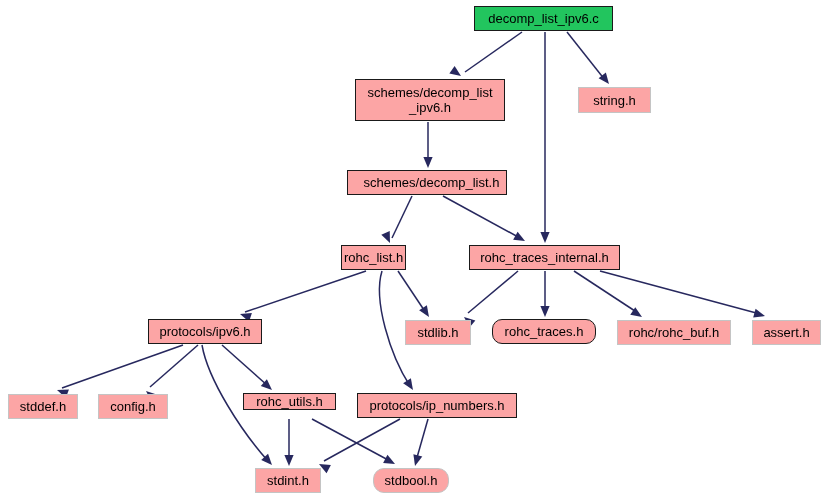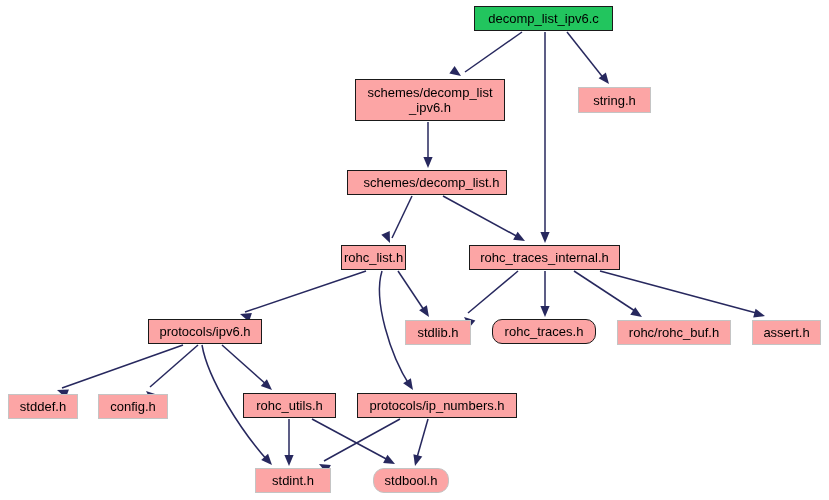--- a/index.html
+++ b/index.html
@@ -106,17 +106,17 @@
     <div class="node proj" style="left: 347px; top: 170px; width: 160px; height: 25px; padding-left: 9px;"><span>schemes/decomp_list.h</span></div>
     <div class="node proj" style="left: 341px; top: 245px; width: 65px; height: 25px;"><span>rohc_list.h</span></div>
     <div class="node proj" style="left: 469px; top: 245px; width: 151px; height: 25px;"><span>rohc_traces_internal.h</span></div>
     <div class="node proj" style="left: 148px; top: 319px; width: 114px; height: 25px;"><span>protocols/ipv6.h</span></div>
     <div class="node sys" style="left: 405px; top: 320px; width: 66px; height: 25px;"><span>stdlib.h</span></div>
     <div class="node proj" style="left: 492px; top: 319px; width: 104px; height: 25px; border-radius: 10px;"><span>rohc_traces.h</span></div>
     <div class="node sys" style="left: 617px; top: 320px; width: 114px; height: 25px;"><span>rohc/rohc_buf.h</span></div>
     <div class="node sys" style="left: 752px; top: 320px; width: 69px; height: 25px;"><span>assert.h</span></div>
     <div class="node sys" style="left: 8px; top: 394px; width: 70px; height: 25px;"><span>stddef.h</span></div>
     <div class="node sys" style="left: 98px; top: 394px; width: 70px; height: 25px;"><span>config.h</span></div>
-    <div class="node proj" style="left: 243px; top: 393px; width: 93px; height: 25px;"><span>rohc_utils.h</span></div>
+    <div class="node proj" style="left: 243px; top: 393px; width: 93px; height: 17px;"><span>rohc_utils.h</span></div>
     <div class="node proj" style="left: 357px; top: 393px; width: 160px; height: 25px;"><span>protocols/ip_numbers.h</span></div>
-    <div class="node sys" style="left: 255px; top: 468px; width: 76px; height: 25px;"><span>stdint.h</span></div>
+    <div class="node sys" style="left: 255px; top: 468px; width: 66px; height: 25px;"><span>stdint.h</span></div>
     <div class="node sys" style="left: 373px; top: 468px; width: 76px; height: 25px; border-radius: 11px;"><span>stdbool.h</span></div>
   </div>
 
 </body></html>

